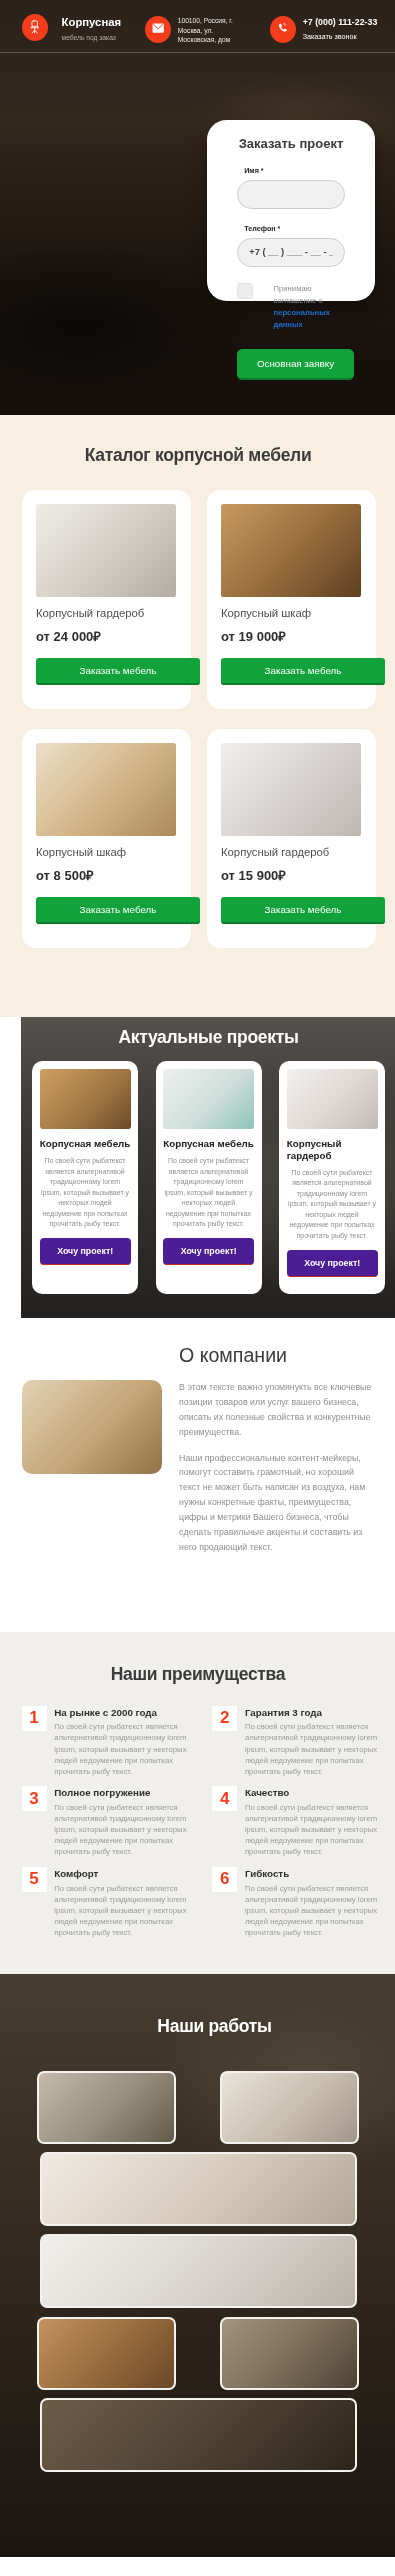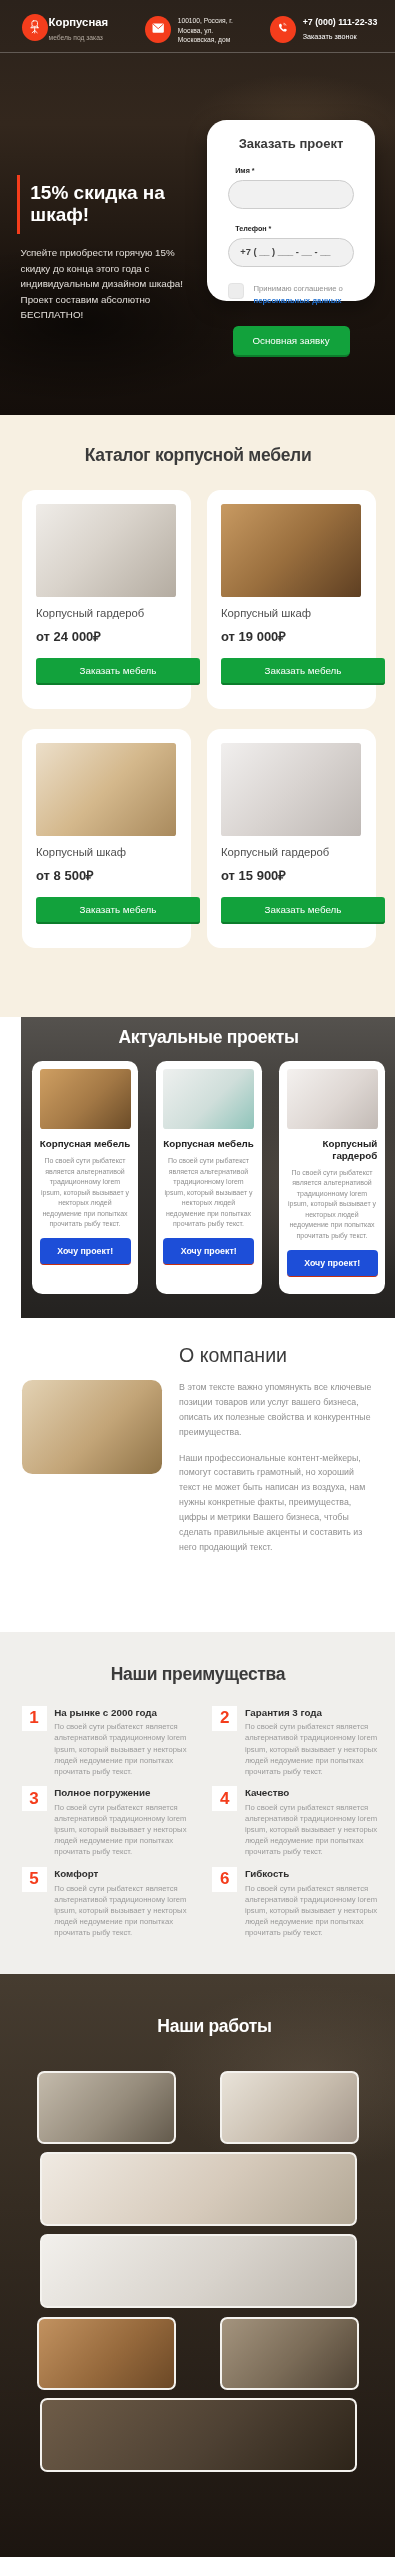--- a/index.html
+++ b/index.html
@@ -12,41 +12,41 @@
       radial-gradient(ellipse 258px 113px at 20% 78%, rgba(0,0,0,.55), transparent 70%),
       radial-gradient(ellipse 155px 72px at 75% 30%, rgba(94,74,52,.45), transparent 70%),
       linear-gradient(180deg,#2b221b 0%, #33271d 30%, #1e1610 62%, #140e0a 100%);
   }
   .topbar { position:relative; height:53px; border-bottom:0.5px solid rgba(255,255,255,.25); }
   .hgroup { position:absolute; display:flex; align-items:flex-start; }
   .brand { left:21.6px; top:14.4px; }
   .addr { left:145px; top:15.5px; }
   .phoneGrp { left:270px; top:15.5px;justify-content:flex-end; }
   .circle { width:26px; height:27px; border-radius:50%; background:#f43d1c; display:flex; align-items:center; justify-content:center; flex-shrink:0; }
-  .brand-text { margin-left:1px; }
+  .brand-text { margin-left:14px; }
   .brand-title { font-size:11.3px; font-weight:bold; line-height:1.1; margin-top:2.1px; }
   .brand-sub { font-size:6.7px; color:#b3aaa0; margin-top:4.6px; }
   .addr-text { margin-left:6.7px; font-size:6.7px; line-height:1.45; color:#f0ece7; margin-top:0.5px; }
   .phone-text { margin-left:6.7px; margin-top:1px; }
   .phone-num { font-size:8.8px; font-weight:bold; }
   .call-link { font-size:7.2px; margin-top:5.2px; color:#fff; }
 
   .hero-body { position:relative; height:362px; }
   .offer { position:absolute; left:17px; top:122px; width:178px; }
   .offer-h { border-left:3.6px solid #f43d1c; padding:6.7px 0 6.7px 10.3px; font-size:19px; font-weight:bold; line-height:1.2; color:#fff; }
   .offer-p { margin-top:11.3px; margin-left:3.6px; width:171px; font-size:9.8px; line-height:1.58; color:#e3dfda; }
 
-  .form-card { position:absolute; left:207px; top:67px; width:168px; height:181px; background:#fff; border-radius:19.6px; padding:0 21px; color:#333; box-shadow:0 6.2px 20.6px rgba(0,0,0,.35); }
+  .form-card { position:absolute; left:207px; top:67px; width:168px; height:181px; background:#fff; border-radius:19.6px; padding:0 30px; color:#333; box-shadow:0 6.2px 20.6px rgba(0,0,0,.35); }
   .form-title { margin-top:15.5px; text-align:center; font-size:13px; font-weight:bold; color:#3a3a3a; }
   .form-label { margin:15.5px 0 4.6px 7.2px; font-size:7.2px; font-weight:bold; color:#1e1e1e; }
   .pill-input { width:100%; height:29px; border-radius:14.4px; background:#f1f1f1; border:0.5px solid #cdcdcd; outline:none; padding:0 11.3px; font-size:9.3px; color:#444; font-family:"Liberation Sans",sans-serif; }
   .pill-input.mask { font-weight:bold; }
   .agree-row { display:flex; margin-top:16.5px; }
   .checkbox { width:15.5px; height:15.5px; border-radius:3.6px; background:#ededed; border:0.5px solid #e2e2e2; flex-shrink:0; }
-  .agree-text { margin-left:10px; font-size:7.7px; line-height:1.55; color:#8f8f8f; }
+  .agree-text { margin-left:21px; font-size:7.7px; line-height:1.55; color:#8f8f8f; }
   .agree-link { color:#1f6fd0; font-weight:bold; }
   .submit-btn { display:block; width:117px; height:31px; margin:18.5px auto 0; background:#12a23c; border:none; border-bottom:2.1px solid #0c7d2c; border-radius:5.2px; color:#fff; font-size:9.8px; font-family:"Liberation Sans",sans-serif; cursor:pointer; }
 
   
   .catalog { height:602px; background:#f7f0e2; }
   .sec-title { padding-top:30px; text-align:center; font-size:17.5px; font-weight:bold; color:#3b3b3b; letter-spacing:-0.3px; }
   .cat-grid { margin:24px 0 0 21.6px; display:grid; grid-template-columns:169px 169px; column-gap:16px; row-gap:19.6px; }
   .cat-card { width:169px; height:219px; background:#fff; border-radius:13.4px; padding:14.4px 14.4px 0; }
   .cat-img { width:140px; height:93px; border-radius:2.6px; }
   .cat-name { margin-top:9.8px; font-size:11.3px; color:#4f4f4f; }
@@ -54,23 +54,23 @@
   .green-btn { display:block; width:164px; height:27px; margin-top:13px; background:#12a23c; border:none; border-bottom:2.1px solid #0c7d2c; border-radius:3.1px; color:#fff; font-size:9.8px; font-family:"Liberation Sans",sans-serif; cursor:pointer; }
 
   
   .projects { height:301px; background:
       radial-gradient(ellipse 216px 155px at 80% 55%, rgba(130,115,100,.35), transparent 70%),
       linear-gradient(180deg,#55524e 0%, #3a3734 38%, #242220 100%); margin-left: 21px; }
   .projects .sec-title { padding-top:10.3px; color:#fff; }
   .proj-row { display:flex; justify-content:center; gap:17.5px; margin-top:12.4px; }
   .proj-card { width:106px; height:233px; background:#fff; border-radius:10.3px; padding:8.8px 7.7px 0; }
   .proj-img { width:91px; height:60px; border-radius:3.1px; }
-  .proj-name { margin-top:8.8px; text-align:right; font-size:9.8px; font-weight:bold; color:#222; line-height:1.2; }
+  .proj-name { margin-top:8.8px; text-align:left; font-size:9.8px; font-weight:bold; color:#222; line-height:1.2; }
   .proj-text { margin-top:6.2px; text-align:center; font-size:7px; line-height:1.5; color:#8f8f8f; }
-  .red-btn { display:block; width:91px; height:27px; margin:8.2px auto 0; background:#1d4ed8; border:none; border-bottom:1.5px solid #c42f11; border-radius:4.1px; color:#fff; font-size:8.8px; font-weight:bold; font-family:"Liberation Sans",sans-serif; cursor:pointer; }
+  .red-btn { display:block; width:91px; height:27px; margin:8.2px auto 0; background:#4c1d95; border:none; border-bottom:1.5px solid #c42f11; border-radius:4.1px; color:#fff; font-size:8.8px; font-weight:bold; font-family:"Liberation Sans",sans-serif; cursor:pointer; }
 
   
   .about { height:314px; background:#fff; }
   .about-title { padding-top:26px; margin-left:179px; font-size:19.6px; font-weight:normal; color:#3b3b3b; }
   .about-row { display:flex; margin:13.4px 0 0 21.6px; }
   .about-img { width:140px; height:94px; border-radius:10.3px; flex-shrink:0; }
   .about-text { margin-left:17.5px; width:197px; font-size:8.8px; line-height:1.7; color:#8f8f8f; }
   .about-text p + p { margin-top:10.3px; }
 
   
@@ -165,24 +165,20 @@
           </span>
         </div>
         <div class="phone-text">
           <div class="phone-num">+7 (000) 111-22-33</div>
           <div class="call-link">Заказать звонок</div>
         </div>
       </div>
     </div>
 
     <div class="hero-body">
-      <div class="offer">
-        <div class="offer-h">15% скидка на шкаф!</div>
-        <div class="offer-p">Успейте приобрести горячую 15% скидку до конца этого года с индивидуальным дизайном шкафа! Проект составим абсолютно БЕСПЛАТНО!</div>
-      </div>
 
       <div class="form-card">
         <div class="form-title">Заказать проект</div>
         <div class="form-label">Имя *</div>
         <input class="pill-input" type="text" style="">
         <div class="form-label">Телефон *</div>
         <input class="pill-input mask" type="text" value="+7 ( __ ) ___ - __ - __" style="">
         <div class="agree-row">
           <div class="checkbox"></div>
           <div class="agree-text">

